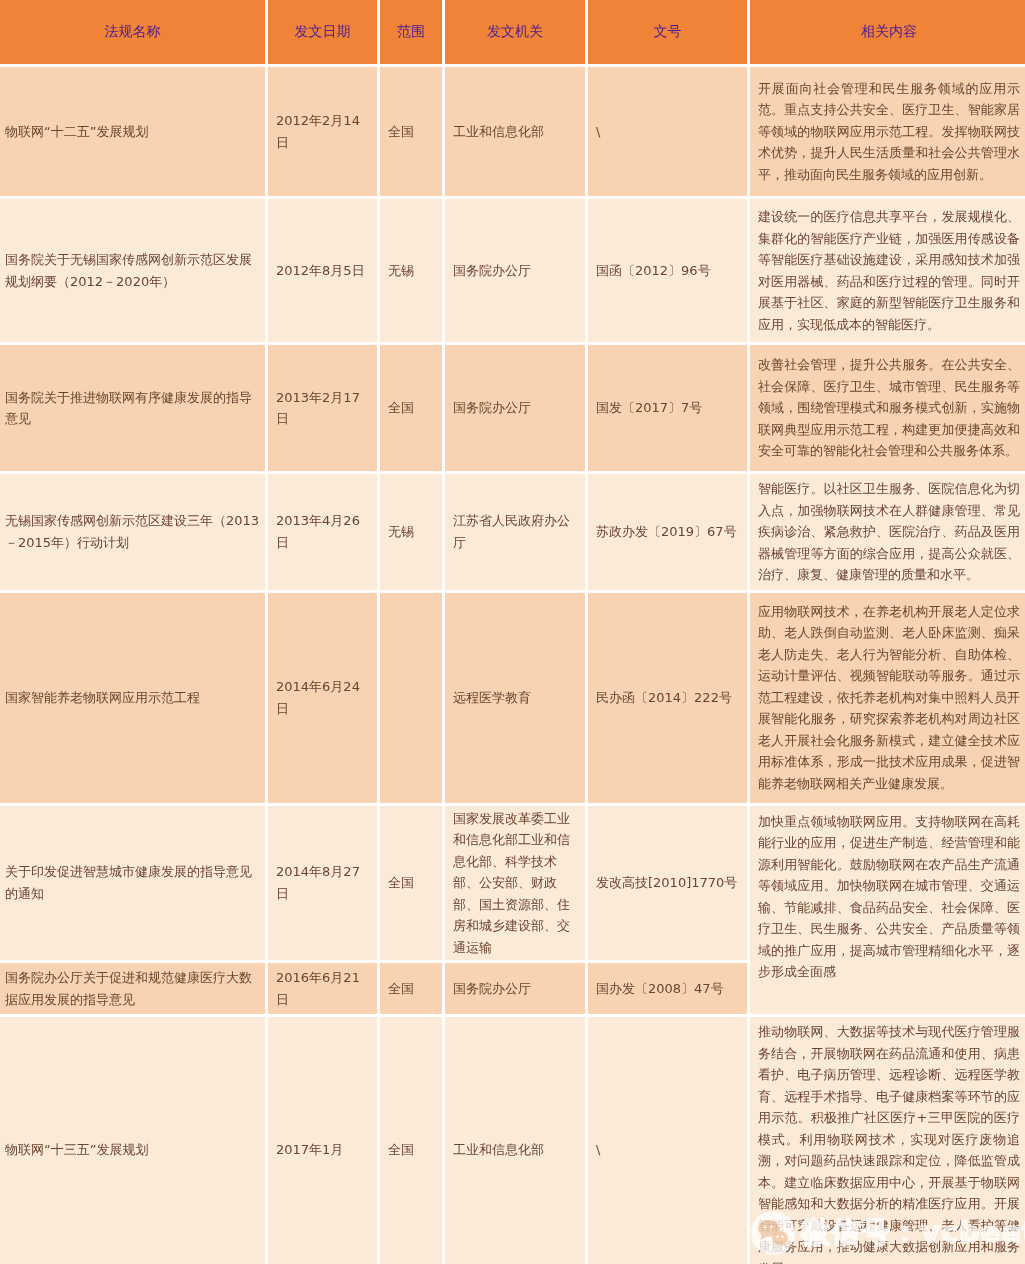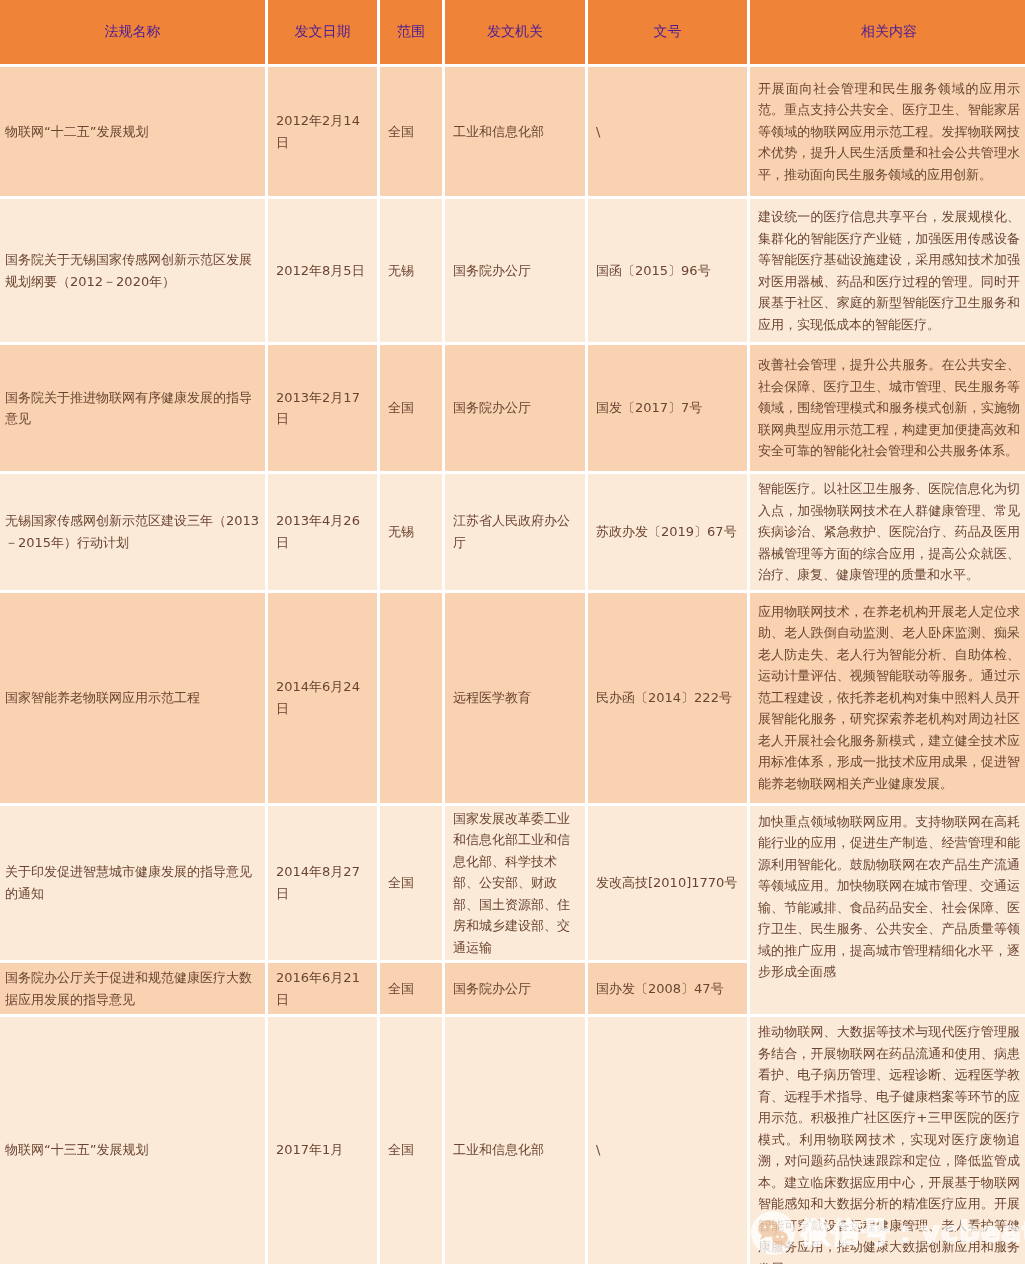--- a/index.html
+++ b/index.html
@@ -91,21 +91,21 @@
         <td class="c-center">全国</td>
         <td class="c-center">工业和信息化部</td>
         <td class="c-center">\</td>
         <td class="c-content">开展面向社会管理和民生服务领域的应用示范。重点支持公共安全、医疗卫生、智能家居等领域的物联网应用示范工程。发挥物联网技术优势，提升人民生活质量和社会公共管理水平，推动面向民生服务领域的应用创新。</td>
       </tr>
       <tr class="light" style="height:146px">
         <td class="c-name">国务院关于无锡国家传感网创新示范区发展规划纲要（2012－2020年）</td>
         <td class="c-center">2012年8月5日</td>
         <td class="c-center">无锡</td>
         <td class="c-center">国务院办公厅</td>
-        <td class="c-center">国函〔2015〕96号</td>
+        <td class="c-center">国函〔2012〕96号</td>
         <td class="c-content">建设统一的医疗信息共享平台，发展规模化、集群化的智能医疗产业链，加强医用传感设备等智能医疗基础设施建设，采用感知技术加强对医用器械、药品和医疗过程的管理。同时开展基于社区、家庭的新型智能医疗卫生服务和应用，实现低成本的智能医疗。</td>
       </tr>
       <tr class="dark" style="height:129px">
         <td class="c-name">国务院关于推进物联网有序健康发展的指导意见</td>
         <td class="c-center">2013年2月17日</td>
         <td class="c-center">全国</td>
         <td class="c-center">国务院办公厅</td>
         <td class="c-center">国发〔2017〕7号</td>
         <td class="c-content">改善社会管理，提升公共服务。在公共安全、社会保障、医疗卫生、城市管理、民生服务等领域，围绕管理模式和服务模式创新，实施物联网典型应用示范工程，构建更加便捷高效和安全可靠的智能化社会管理和公共服务体系。</td>
       </tr>

